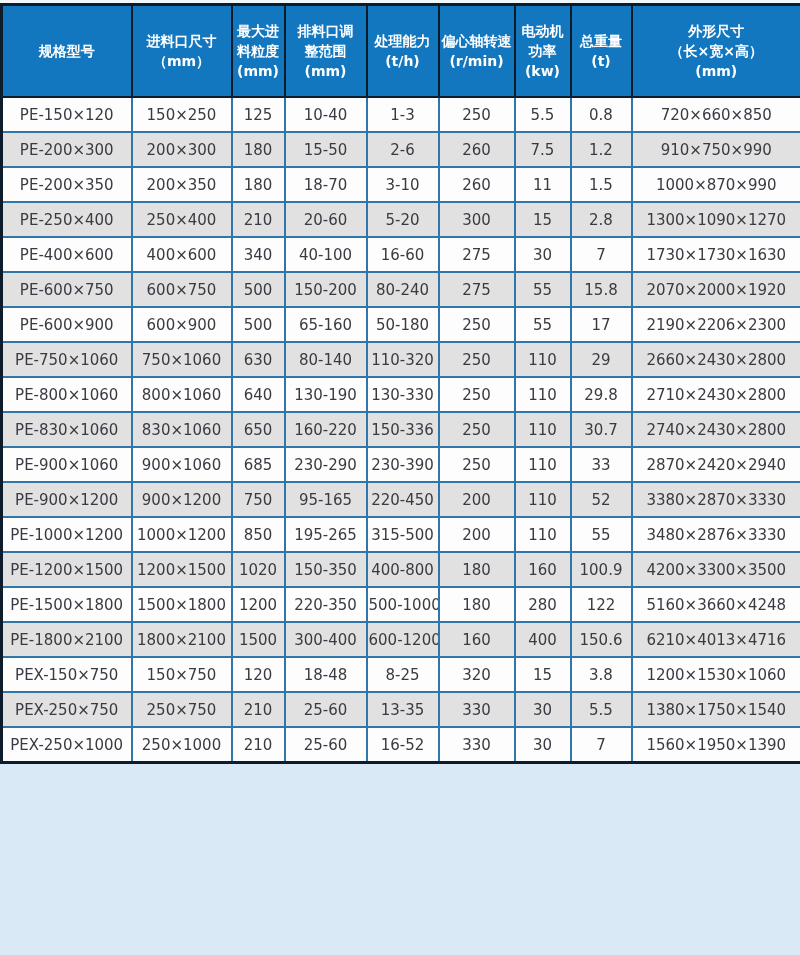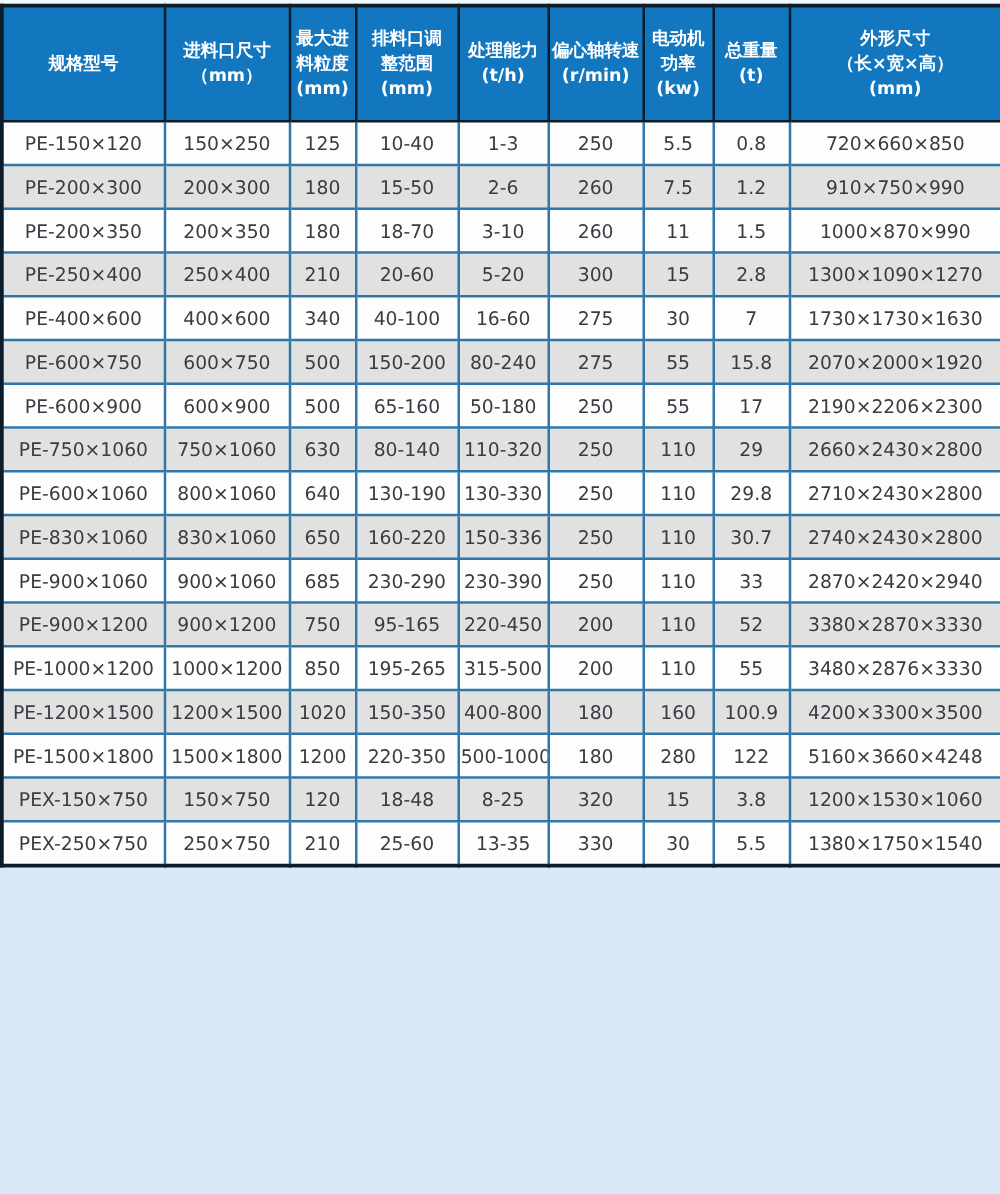--- a/index.html
+++ b/index.html
@@ -182,21 +182,21 @@
     <td>750×1060</td>
     <td>630</td>
     <td>80-140</td>
     <td>110-320</td>
     <td>250</td>
     <td>110</td>
     <td>29</td>
     <td>2660×2430×2800</td>
   </tr>
         <tr>
-    <td>PE-600×1060</td>
+    <td>PE-800×1060</td>
     <td>800×1060</td>
     <td>640</td>
     <td>130-190</td>
     <td>130-330</td>
     <td>250</td>
     <td>110</td>
     <td>29.8</td>
     <td>2710×2430×2800</td>
   </tr>
         <tr>
@@ -259,20 +259,31 @@
     <td>1500×1800</td>
     <td>1200</td>
     <td>220-350</td>
     <td>500-1000</td>
     <td>180</td>
     <td>280</td>
     <td>122</td>
     <td>5160×3660×4248</td>
   </tr>
         <tr>
+    <td>PE-1800×2100</td>
+    <td>1800×2100</td>
+    <td>1500</td>
+    <td>300-400</td>
+    <td>600-1200</td>
+    <td>160</td>
+    <td>400</td>
+    <td>150.6</td>
+    <td>6210×4013×4716</td>
+  </tr>
+        <tr>
     <td>PEX-150×750</td>
     <td>150×750</td>
     <td>120</td>
     <td>18-48</td>
     <td>8-25</td>
     <td>320</td>
     <td>15</td>
     <td>3.8</td>
     <td>1200×1530×1060</td>
   </tr>
@@ -280,15 +291,26 @@
     <td>PEX-250×750</td>
     <td>250×750</td>
     <td>210</td>
     <td>25-60</td>
     <td>13-35</td>
     <td>330</td>
     <td>30</td>
     <td>5.5</td>
     <td>1380×1750×1540</td>
   </tr>
+        <tr>
+    <td>PEX-250×1000</td>
+    <td>250×1000</td>
+    <td>210</td>
+    <td>25-60</td>
+    <td>16-52</td>
+    <td>330</td>
+    <td>30</td>
+    <td>7</td>
+    <td>1560×1950×1390</td>
+  </tr>
       </tbody>
   </table>
 </div>
 
 </body></html>

